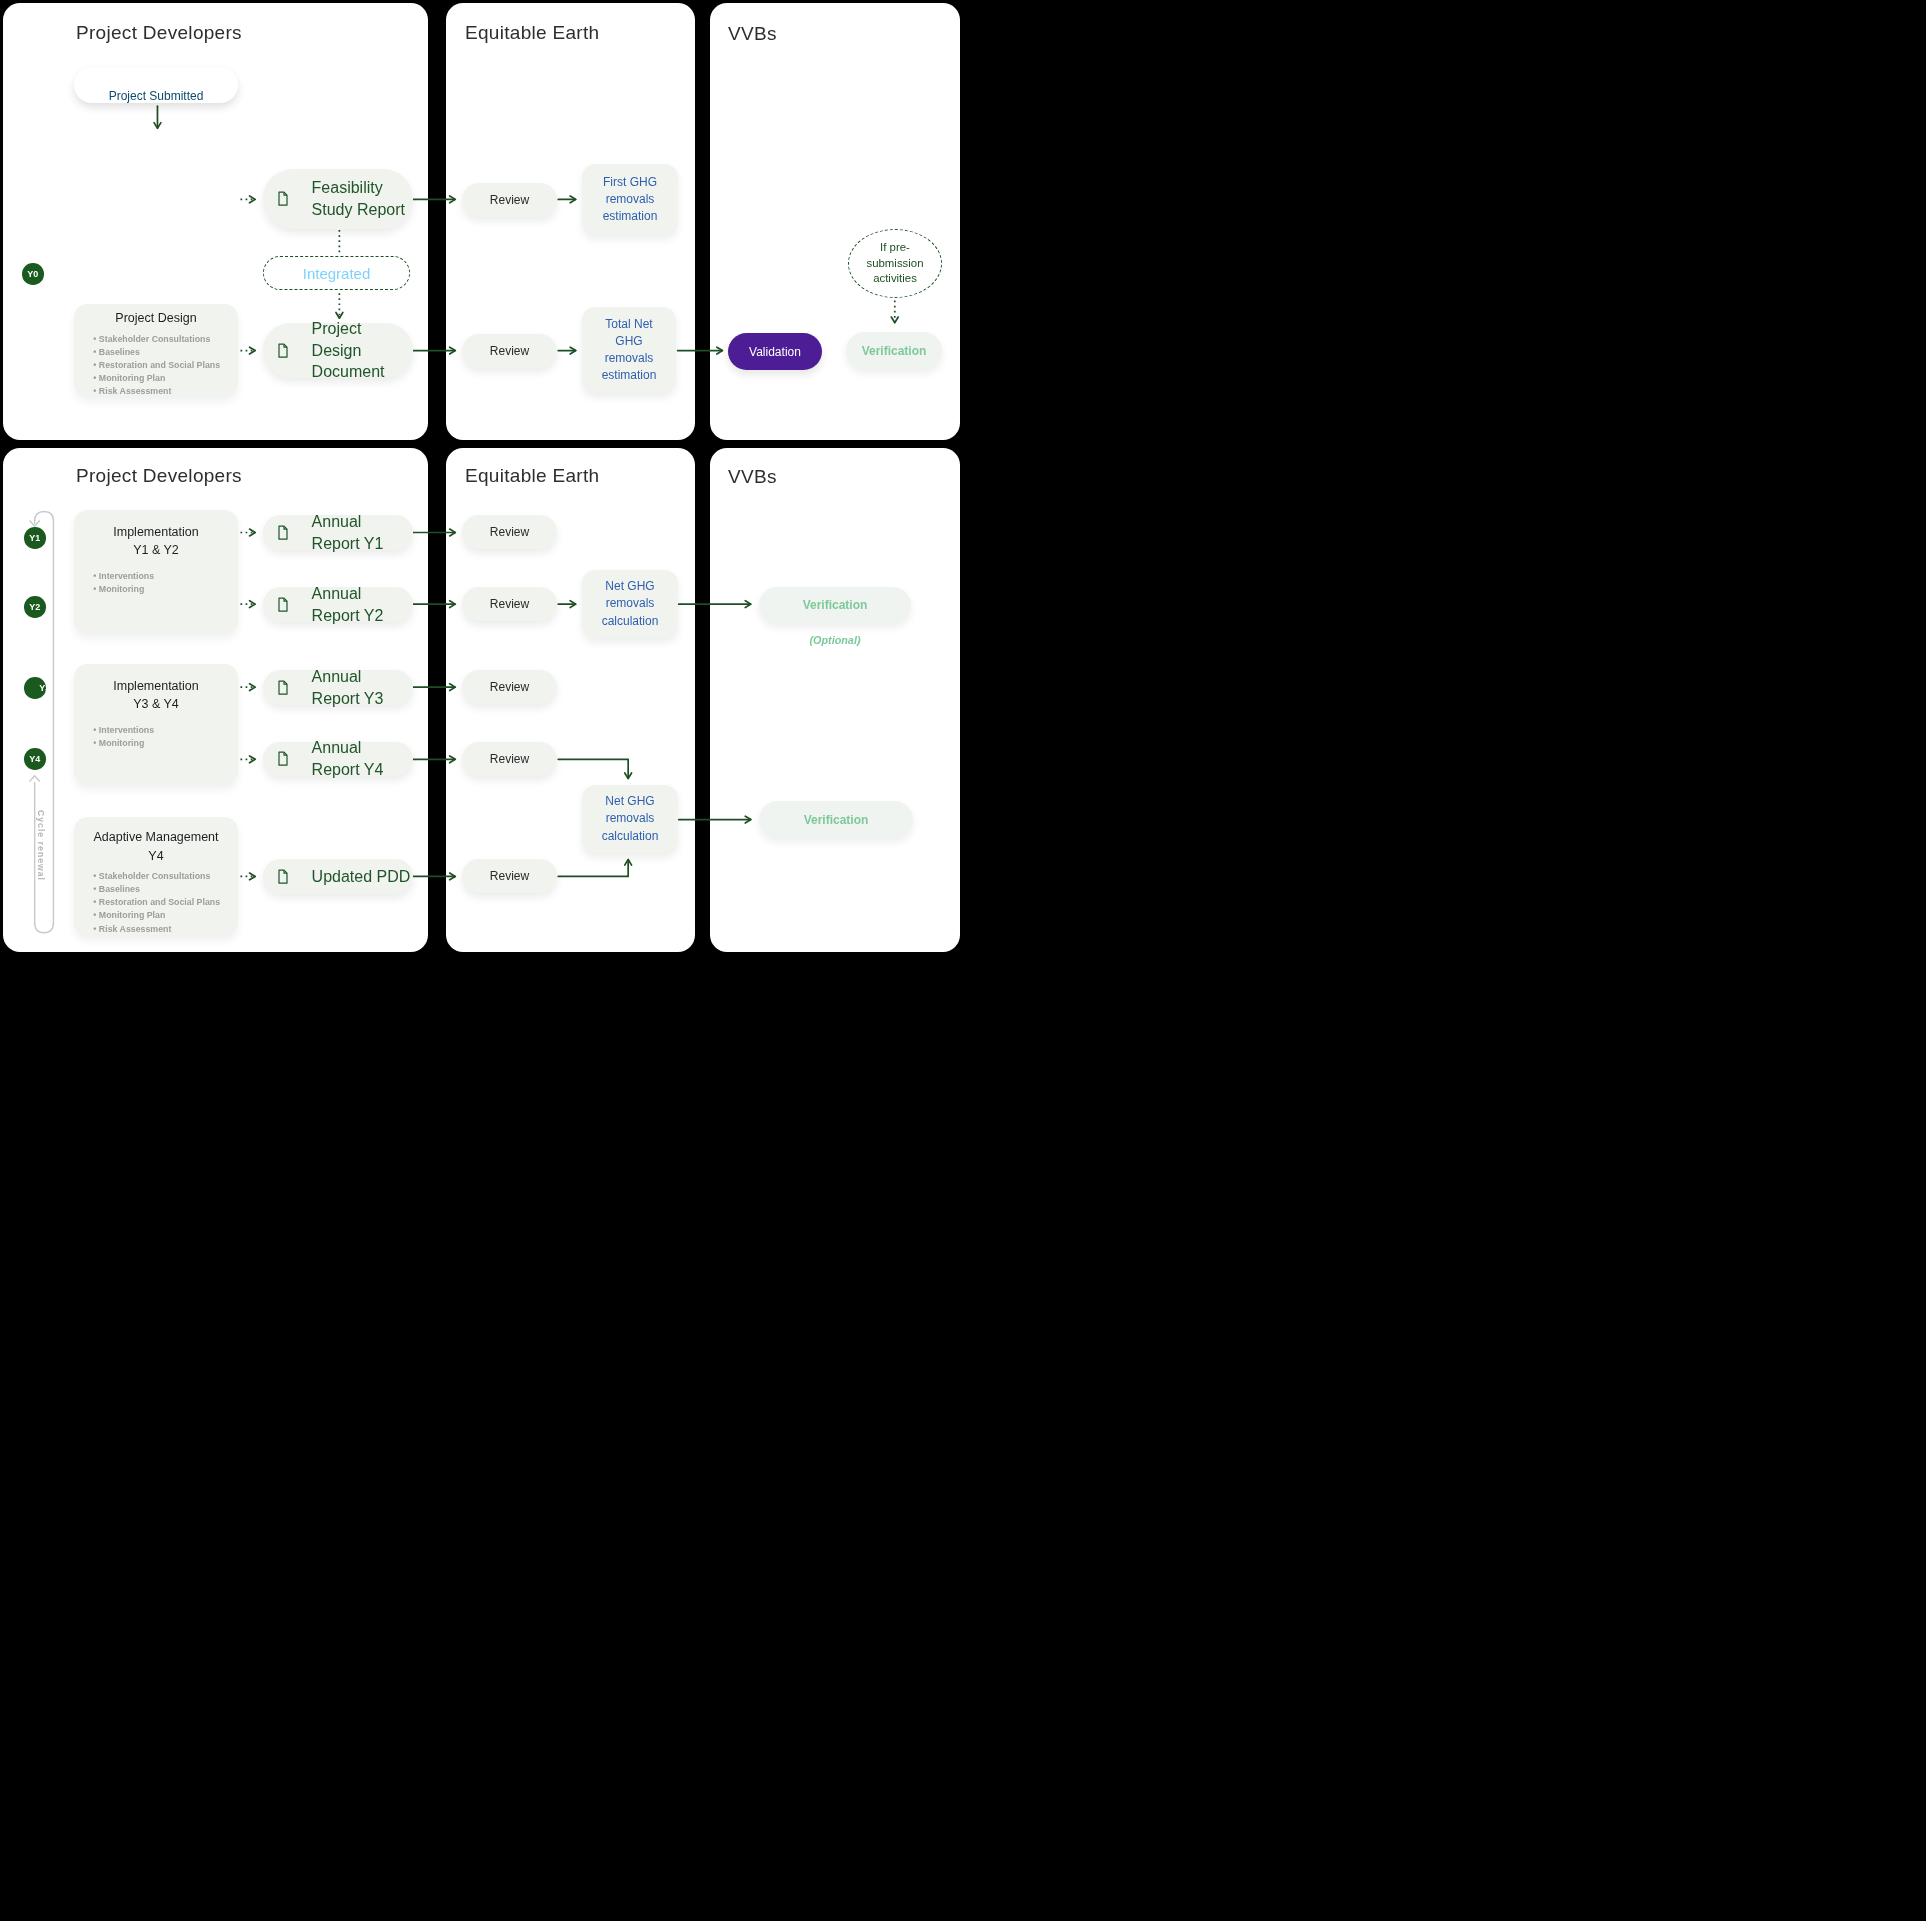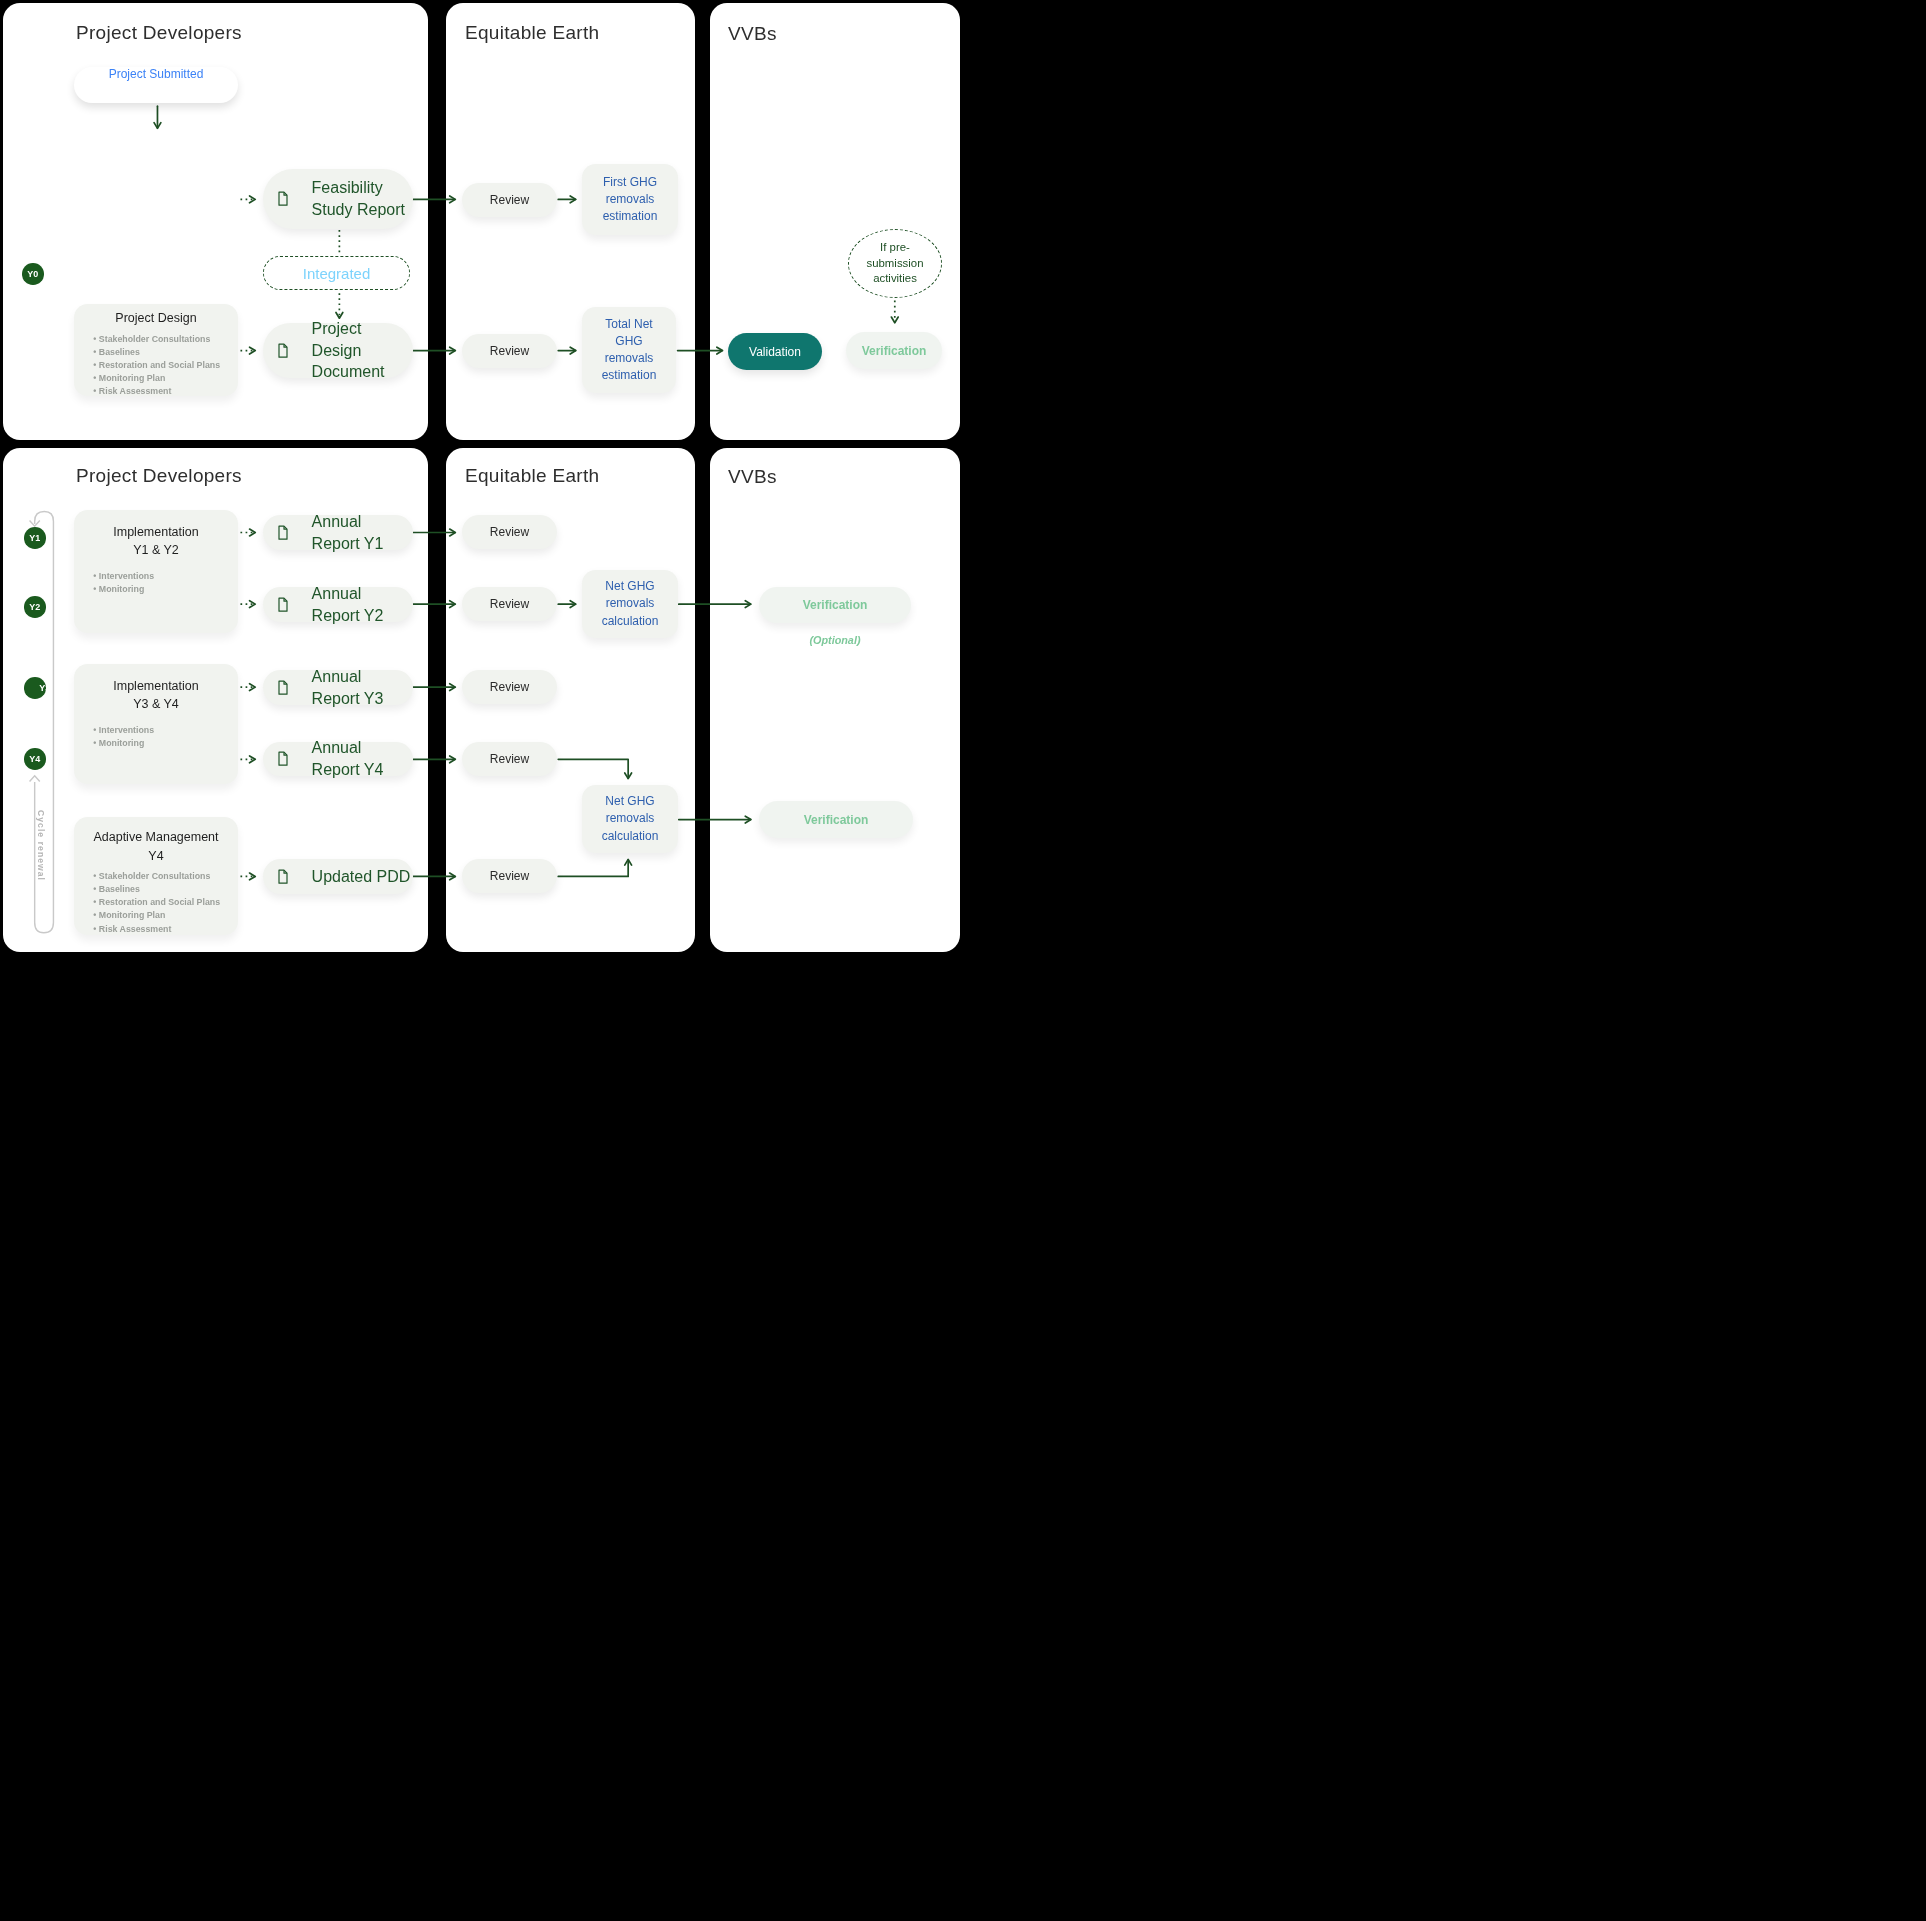--- a/index.html
+++ b/index.html
@@ -2,22 +2,22 @@
 <html style="font-size:9px"><head>
 <meta charset="utf-8">
 <style>
   html,body{margin:0;padding:0;background:#000;}
   .canvas{position:relative;width:963px;height:961px;background:#000;
           font-family:"Liberation Sans",sans-serif;overflow:hidden;}
   .panel{position:absolute;background:#fff;border-radius:17px;}
   .ptitle{position:absolute;font-size:19px;font-weight:400;color:#2e2e2e;letter-spacing:0.3px;z-index:3;}
   .node{position:absolute;z-index:3;box-sizing:border-box;}
   .whitepill{background:#fff;border-radius:568px;box-shadow:0 4.5px 9px rgba(0,0,0,.12);
-             display:flex;align-items:flex-start;justify-content:center;
-             font-size:12px;font-weight:500;color:#3b82f6;}
+             display:flex;align-items:flex-end;justify-content:center;
+             font-size:12px;font-weight:500;color:#0c4a6e;}
   .box{background:#f1f3ef;border-radius:13.6px;box-shadow:0 5.7px 9px rgba(0,0,0,.06);}
   .boxtitle{text-align:center;font-size:12.5px;font-weight:500;color:#1f1f1f;line-height:1.45;}
   .bullets{list-style:none;margin:0;padding:0 10.2px 0 19.3px;}
   .bullets li{font-size:8.8px;font-weight:600;color:#9b9f9a;line-height:1.22;margin-bottom:2.3px;
               padding-left:8px;text-indent:-8px;}
   .bullets li::before{content:"•  ";color:#9b9f9a;}
   .docpill{background:#f1f3ef;border-radius:568px;box-shadow:0 4.5px 8px rgba(0,0,0,.08);
            display:flex;align-items:center;gap:23px;padding-left:13.6px;
            font-size:16px;font-weight:500;color:#20552a;line-height:1.35;}
   .review{background:#f1f3ef;border-radius:568px;box-shadow:0 4.5px 8px rgba(0,0,0,.08);
@@ -27,21 +27,21 @@
            display:flex;align-items:center;justify-content:center;text-align:center;
            font-size:12px;font-weight:500;color:#2e5fae;line-height:1.42;padding:0 9px;}
   .badge{background:#1a5a1e;border-radius:50%;color:#fff;font-size:9px;font-weight:700;
          display:flex;align-items:center;justify-content:center;z-index:4;}
   .dashedpill{border:1.4px dashed #1e4f24;border-radius:568px;background:transparent;
               display:flex;align-items:center;justify-content:center;
               font-size:15px;font-weight:500;color:#7dd3fc;}
   .dashedcircle{border:1.4px dashed #1e4f24;border-radius:50%;background:transparent;
                 display:flex;align-items:center;justify-content:center;text-align:center;
                 font-size:11.4px;font-weight:500;color:#1e4f24;line-height:1.35;padding:0 8px;}
-  .greenpill{background:#0f766e;border-radius:568px;box-shadow:0 4.5px 8px rgba(0,0,0,.10);
+  .greenpill{background:#4c1d95;border-radius:568px;box-shadow:0 4.5px 8px rgba(0,0,0,.10);
              display:flex;align-items:center;justify-content:center;
              font-size:12px;font-weight:500;color:#fff;}
   .verifpill{background:#f0f4f0;border-radius:568px;box-shadow:0 4.5px 8px rgba(0,0,0,.07);
              display:flex;align-items:center;justify-content:center;
              font-size:12px;font-weight:700;color:#7ec99b;}
   .optional{position:absolute;text-align:center;font-size:10.8px;font-style:italic;
             font-weight:600;color:#7ec99b;z-index:3;}
   .cyclelabel{position:absolute;writing-mode:vertical-rl;font-size:8.5px;font-weight:700;
               color:#b5b5b5;letter-spacing:1.1px;z-index:3;}
   svg.overlay{position:absolute;left:0;top:0;z-index:2;pointer-events:none;}

